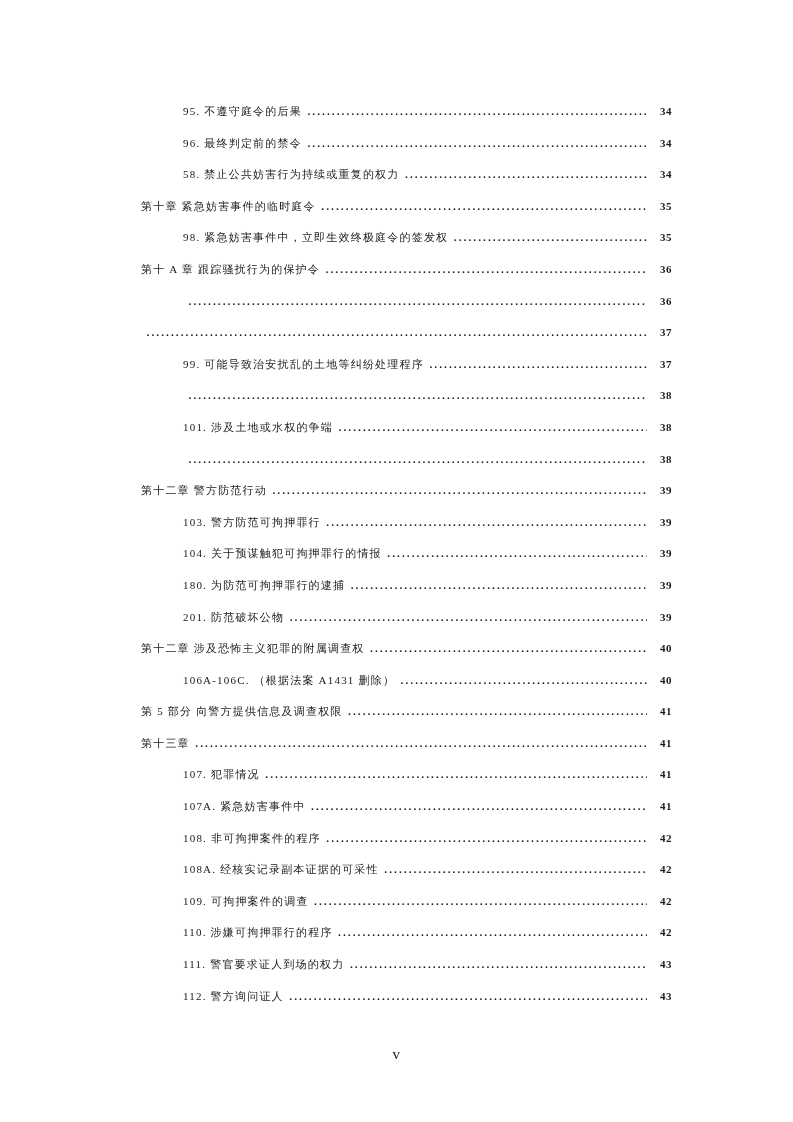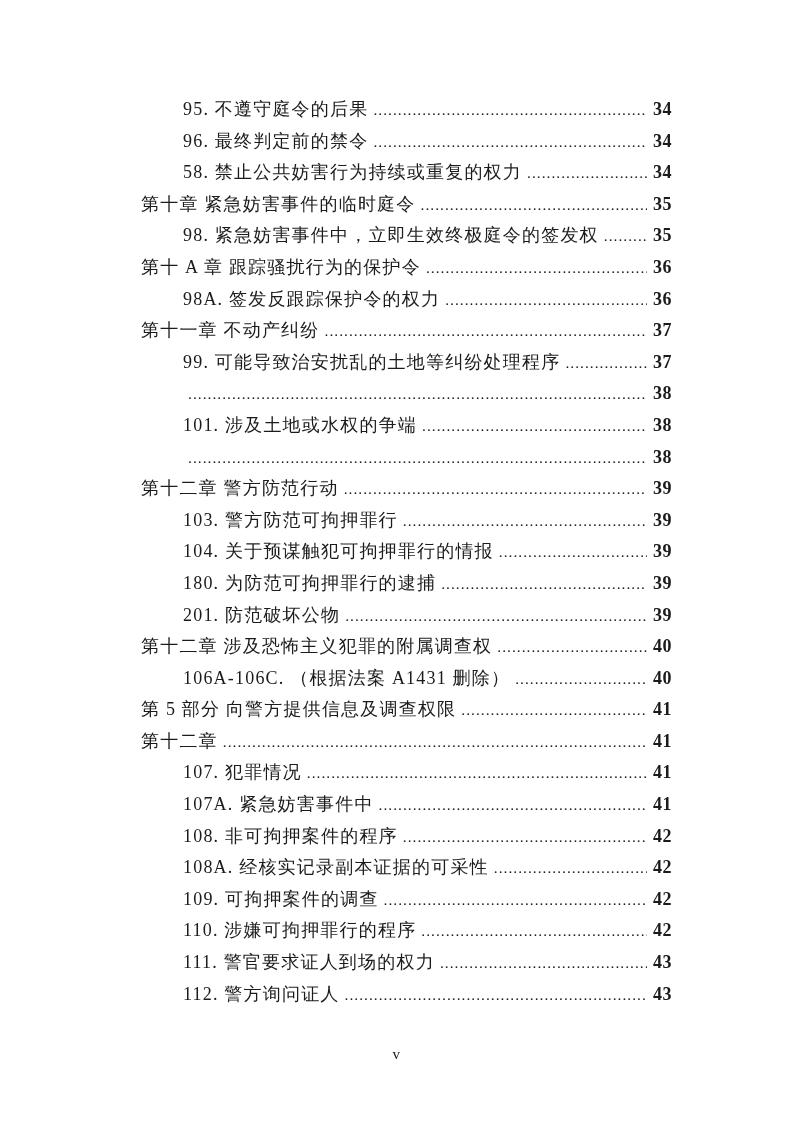--- a/index.html
+++ b/index.html
@@ -24,21 +24,21 @@
     position: absolute;
     left: 141px;
     top: 94px;
     width: 531px;
   }
   .toc-row {
     display: flex;
     align-items: baseline;
     height: 31.6px;
     line-height: 31.6px;
-    font-size: 18px;
+    font-size: 11px;
   }
   .toc-row.section {
     padding-left: 42px;
   }
   .toc-label {
     white-space: nowrap;
     letter-spacing: 1.2px;
     flex: 0 0 auto;
   }
   .dot-leader {
@@ -108,27 +108,25 @@
     <span class="toc-page-num">35</span>
   </div>
 
   <div class="toc-row chapter">
     <span class="toc-label">第十 A 章 跟踪骚扰行为的保护令</span>
     <span class="dot-leader"></span>
     <span class="toc-page-num">36</span>
   </div>
 
   <div class="toc-row section">
-    <span class="toc-label">98A. 签发反跟踪保护令的权力</span>
     <span class="dot-leader"></span>
     <span class="toc-page-num">36</span>
   </div>
 
   <div class="toc-row chapter">
-    <span class="toc-label">第十一章 不动产纠纷</span>
     <span class="dot-leader"></span>
     <span class="toc-page-num">37</span>
   </div>
 
   <div class="toc-row section">
     <span class="toc-label">99. 可能导致治安扰乱的土地等纠纷处理程序</span>
     <span class="dot-leader"></span>
     <span class="toc-page-num">37</span>
   </div>
 
@@ -190,21 +188,21 @@
     <span class="toc-page-num">40</span>
   </div>
 
   <div class="toc-row chapter">
     <span class="toc-label">第 5 部分 向警方提供信息及调查权限</span>
     <span class="dot-leader"></span>
     <span class="toc-page-num">41</span>
   </div>
 
   <div class="toc-row chapter">
-    <span class="toc-label">第十二章</span>
+    <span class="toc-label">第十三章</span>
     <span class="dot-leader"></span>
     <span class="toc-page-num">41</span>
   </div>
 
   <div class="toc-row section">
     <span class="toc-label">107. 犯罪情况</span>
     <span class="dot-leader"></span>
     <span class="toc-page-num">41</span>
   </div>
 

